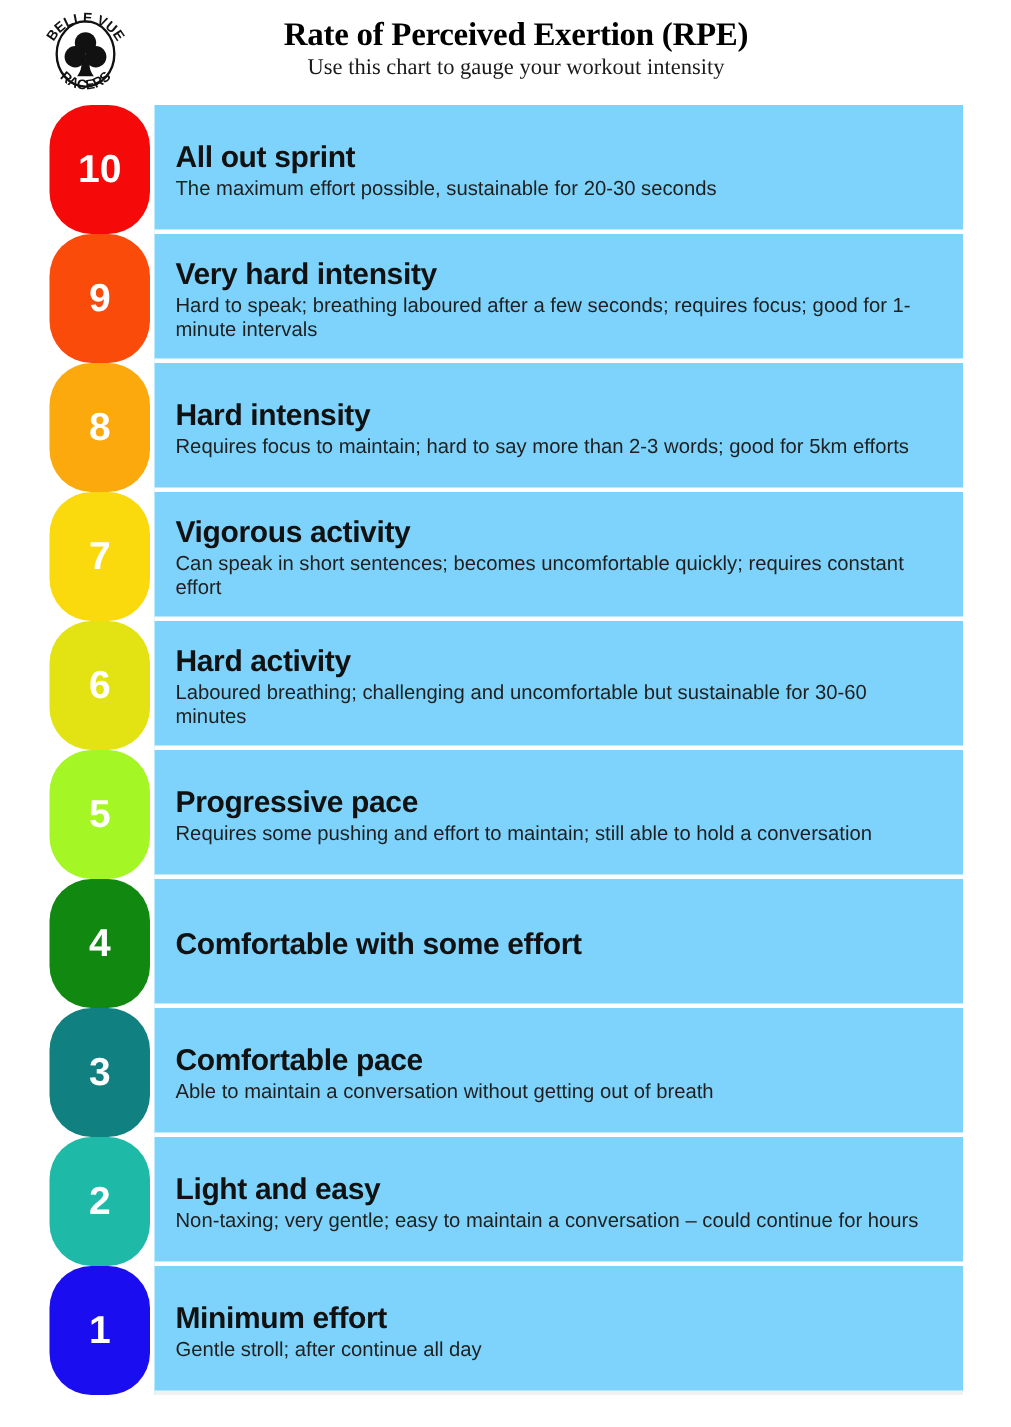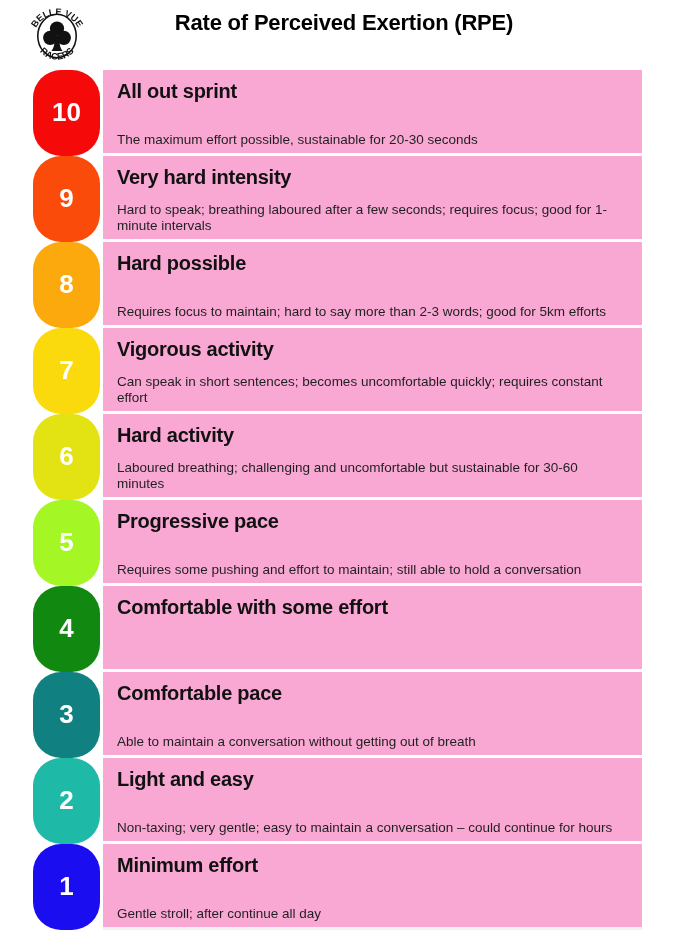--- a/index.html
+++ b/index.html
@@ -36,20 +36,21 @@
     margin-top: 1px;
     flex: 0 0 auto;
   }
   .logo svg { display: block; width: 62px; height: 62px; }
 
   .title-block {
     flex: 1 1 auto;
     text-align: center;
     padding-right: 74px;
     padding-top: 6px;
+    font-family: Liberation Serif, serif;
   }
 
   .chart-title {
     font-size: 22px;
     font-weight: bold;
     color: #000000;
     letter-spacing: -0.2px;
     line-height: 1.15;
     white-space: nowrap;
   }
@@ -89,25 +90,25 @@
     line-height: 1;
     position: relative;
     border-radius: 28px;
   }
   .swatch .num { position: relative; top: -1px; }
 
   .rowgap { width: 3px; flex: 0 0 3px; background: #ffffff; }
 
   .panel {
     flex: 1 1 auto;
-    background: #f9a8d4;
+    background: #7dd3fc;
     padding: 11px 14px 8px 14px;
     display: flex;
     flex-direction: column;
-    justify-content: space-between;
+    justify-content: center;
     position: relative;
   }
   .panel::after {
     content: "";
     position: absolute;
     left: 0; right: 0; bottom: 0;
     height: 3px;
     background: #ffffff;
   }
 
@@ -155,20 +156,21 @@
           <textPath href="#arcTop" startOffset="50%" text-anchor="middle">BELLE VUE</textPath>
         </text>
         <text font-family="Liberation Sans, sans-serif" font-size="15" font-weight="bold" fill="#111111">
           <textPath href="#arcBot" startOffset="50%" text-anchor="middle">RACERS</textPath>
         </text>
       </svg>
     </div>
 
     <div class="title-block">
       <div class="chart-title">Rate of Perceived Exertion (RPE)</div>
+      <div class="chart-subtitle">Use this chart to gauge your workout intensity</div>
     </div>
 
   </div>
 
   <div class="rows">
 
     <div class="row">
       <div class="swatch" style="background:#f50909;">
         <span class="num">10</span>
       </div>
@@ -189,21 +191,21 @@
         <div class="row-desc">Hard to speak; breathing laboured after a few seconds; requires focus; good for 1-minute intervals</div>
       </div>
     </div>
 
     <div class="row">
       <div class="swatch" style="background:#fca90d;">
         <span class="num">8</span>
       </div>
       <div class="rowgap"></div>
       <div class="panel">
-        <div class="row-title">Hard possible</div>
+        <div class="row-title">Hard intensity</div>
         <div class="row-desc">Requires focus to maintain; hard to say more than 2-3 words; good for 5km efforts</div>
       </div>
     </div>
 
     <div class="row">
       <div class="swatch" style="background:#fada0d;">
         <span class="num">7</span>
       </div>
       <div class="rowgap"></div>
       <div class="panel">

